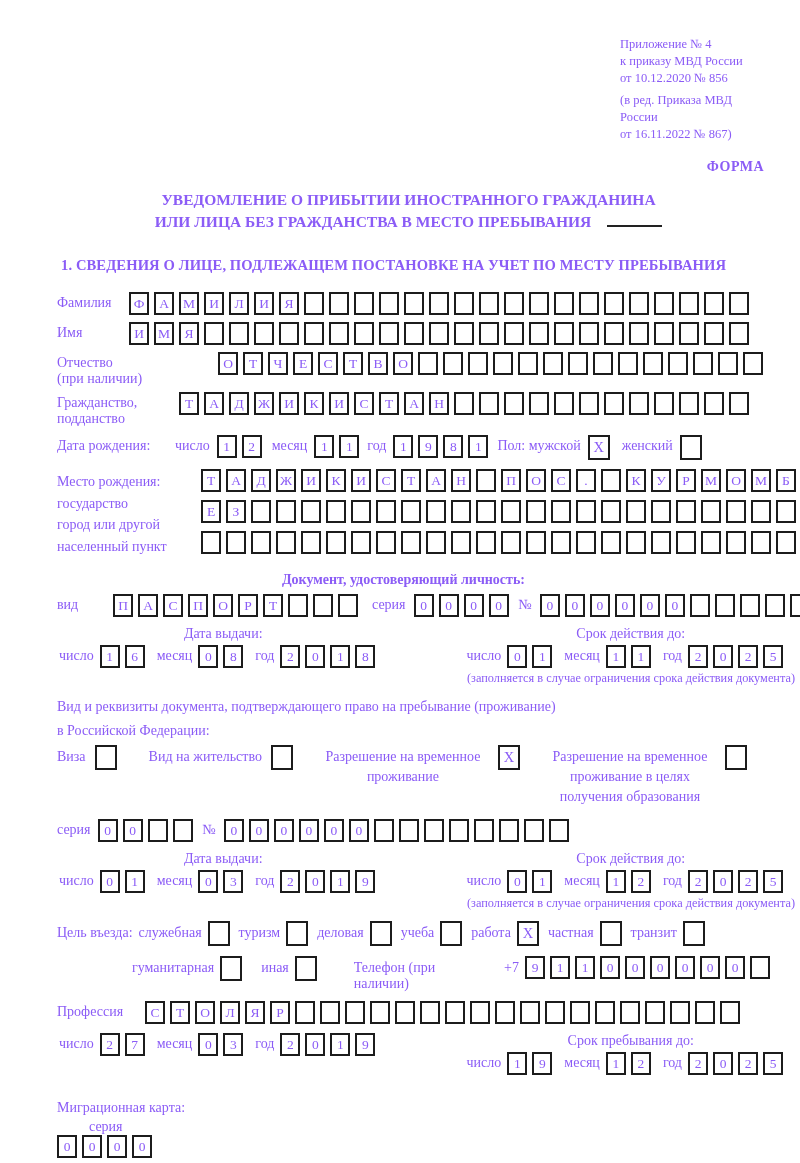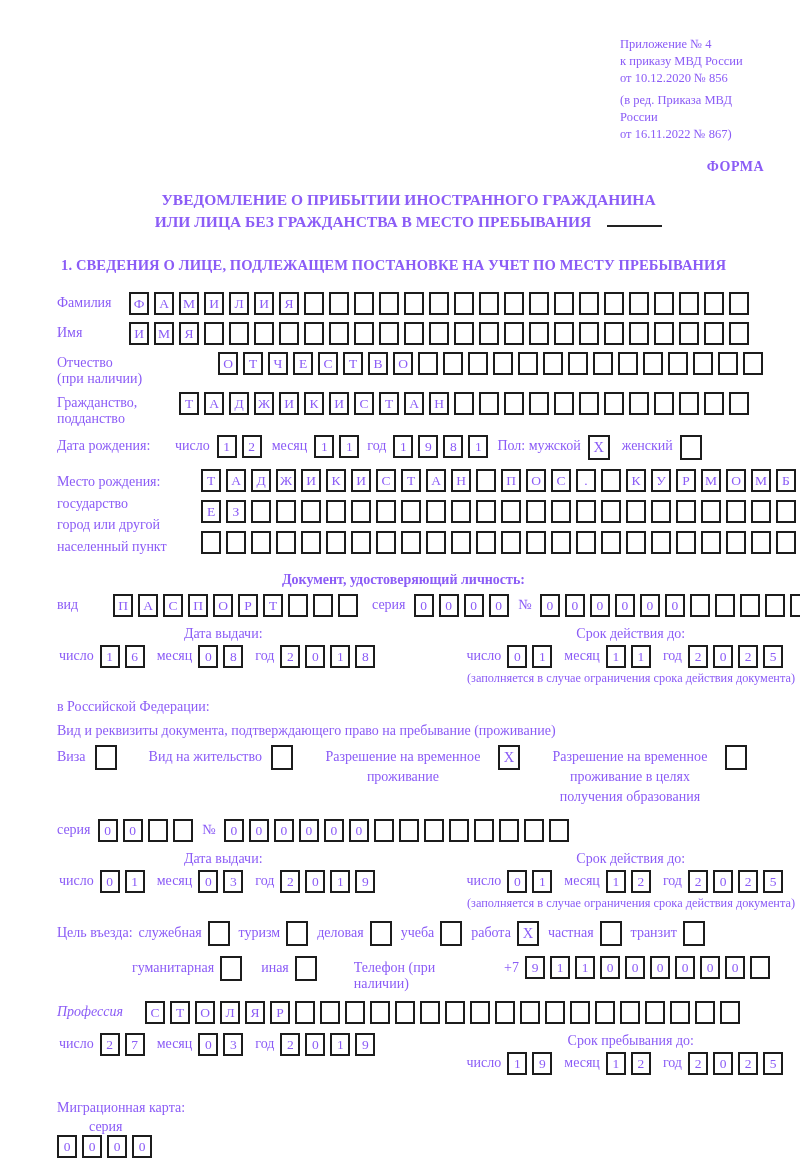--- a/index.html
+++ b/index.html
@@ -11,21 +11,21 @@
   .topright{margin-left:563px;font-size:12.5px;line-height:17px;}
   .topright .blockgap{height:5px;}
   .forma{margin-top:16px;margin-right:6px;text-align:right;font-weight:bold;font-size:14px;letter-spacing:.5px;}
   .title{margin-top:14px;text-align:center;font-weight:bold;font-size:15.5px;line-height:22px;margin-left:-10px;}
   .tunder{display:inline-block;width:55px;border-bottom:2px solid #222;margin-left:16px;vertical-align:baseline;}
   .sect{margin-top:24px;font-weight:bold;font-size:14.6px;margin-left:4px;letter-spacing:.1px;}
 
   .row{display:flex;align-items:flex-start;margin-top:7px;}
   .lab{flex:none;padding-top:3px;}
   .w72{width:72px;}
-  .w88{width:88px;font-style:italic;}
+  .w88{width:88px;}
   .w120{width:122px;}
   .w160{width:161px;}
   .sublab{padding-top:3px;margin-right:7px;}
   .cells{display:flex;gap:5px;flex:none;}
   .cell{
     width:20px;height:23px;box-sizing:border-box;border:2px solid #1c1c1c;
     display:flex;align-items:center;justify-content:center;
     font-size:13.5px;line-height:1;flex:none;background:#fff;
   }
   .checkbox{
@@ -398,22 +398,22 @@
             <span class="cell">0</span>
             <span class="cell">2</span>
             <span class="cell">5</span>
           </div>
       </div>
     </div>
   </div>
   <div class="note noteright">(заполняется в случае ограничения срока действия документа)</div>
 
   <div class="intro">
+    <div>Вид и реквизиты документа, подтверждающего право на пребывание (проживание)</div>
     <div>в Российской Федерации:</div>
-    <div>Вид и реквизиты документа, подтверждающего право на пребывание (проживание)</div>
   </div>
 
   <div class="optsrow">
     <div class="opt">
       <span class="optlab">Виза</span>
       <span class="checkbox"></span>
     </div>
     <div class="opt" style="margin-left:32px;">
       <span class="optlab">Вид на жительство</span>
       <span class="checkbox"></span>

